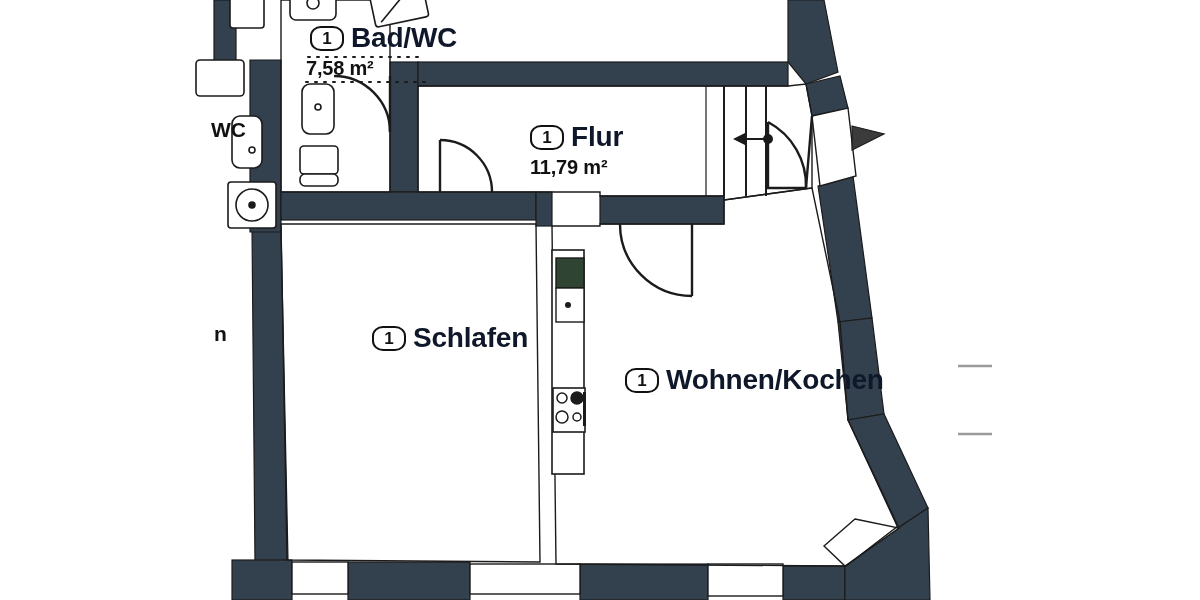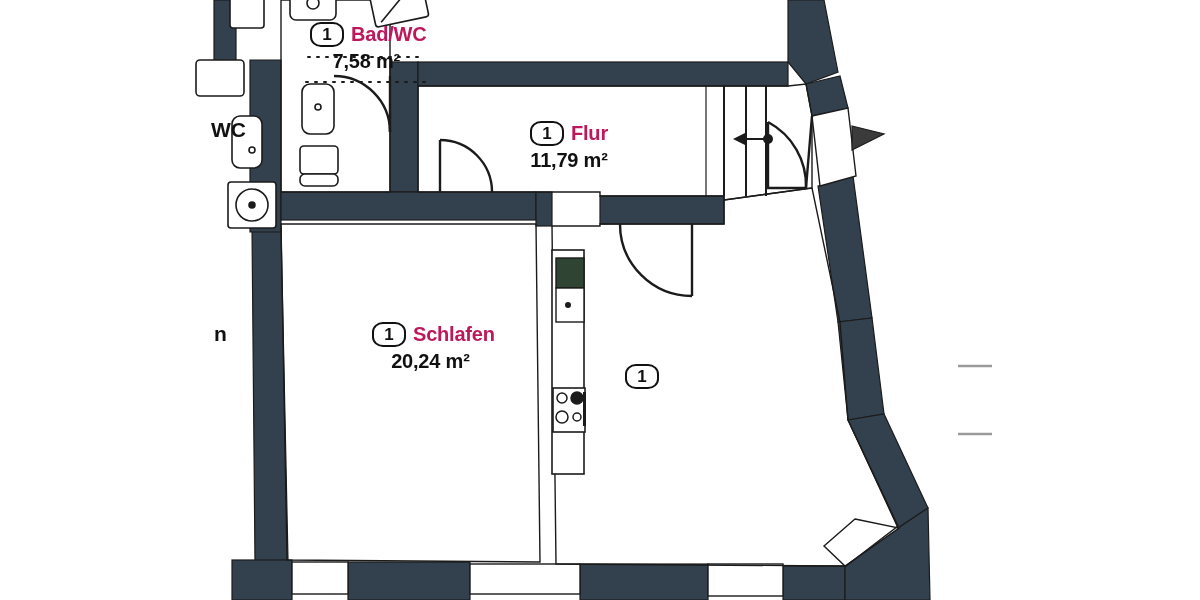--- a/index.html
+++ b/index.html
@@ -46,33 +46,32 @@
     height: 21px;
     border: 2px solid #111111;
     border-radius: 11px / 10px;
     font-size: 17px;
     font-weight: bold;
     line-height: 1;
     background: #ffffff;
     color: #111111;
   }
   .room-name {
-    font-size: 20px;
+    font-size: 28px;
     font-weight: bold;
     letter-spacing: -0.2px;
-    color: #be185d;
+    color: #0f172a;
     text-align: center;
   }
   .room-area {
     font-size: 20px;
     font-weight: bold;
     margin-top: 3px;
     letter-spacing: -0.2px;
     color: #111111;
-    text-align: center;
   }
   .edge-label {
     position: absolute;
     font-size: 21px;
     font-weight: bold;
     color: #111111;
     font-family: "Liberation Sans", sans-serif;
     white-space: nowrap;
   }
   .label-bad { left: 310px; top: 22px; }
@@ -251,26 +250,26 @@
       <span class="room-name">Flur</span>
     </div>
     <div class="room-area">11,79 m²</div>
   </div>
 
   <div class="room-label label-schlafen">
     <div class="lbl-row">
       <span class="room-num">1</span>
       <span class="room-name">Schlafen</span>
     </div>
-    <div class="room-area">20,24 m²</div>
   </div>
 
   <div class="room-label label-wohnen">
     <div class="lbl-row">
       <span class="room-num">1</span>
+      <span class="room-name">Wohnen/Kochen</span>
     </div>
   </div>
 
   <div class="edge-label label-wc-partial">WC</div>
 
   <div class="edge-label label-n-partial">n</div>
 
 </div>
 
 </body></html>

